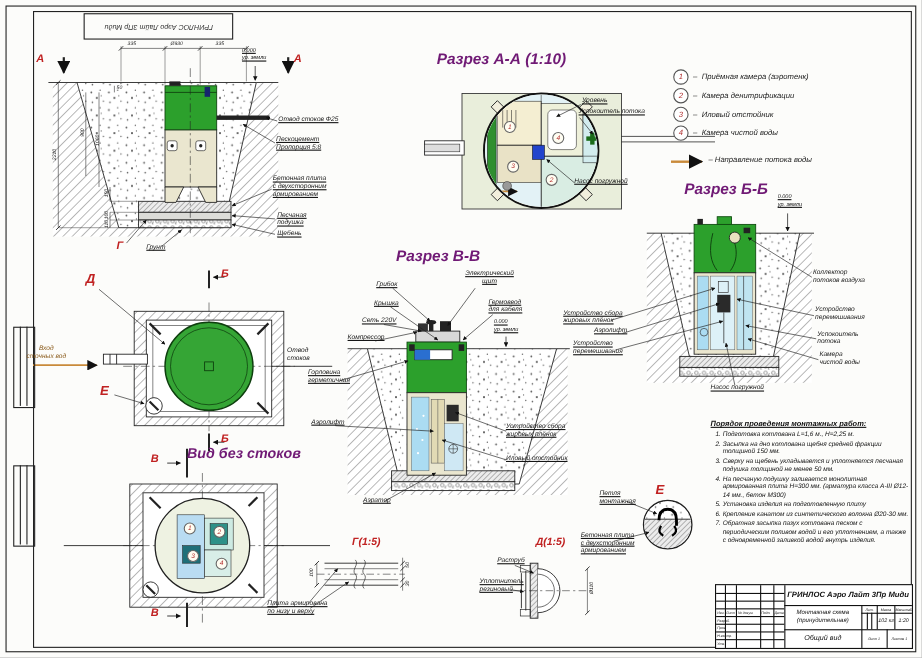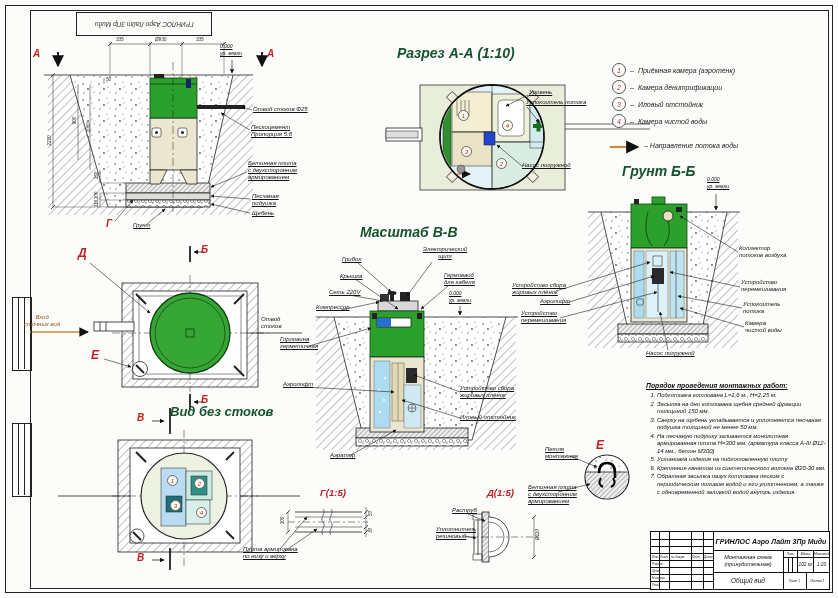--- a/index.html
+++ b/index.html
@@ -8,21 +8,21 @@
   .frame{position:absolute;border:1px solid #222;}
   .frame.inner{border-width:1.5px;}
   svg.lines{position:absolute;left:0;top:0;z-index:1;}
   .lbl{position:absolute;z-index:3;font:italic 6px "Liberation Sans",sans-serif;color:#151515;
        white-space:pre-line;line-height:1.18;}
   .u{text-decoration:underline;}
   .c{text-align:center;}
   .lvl{position:absolute;z-index:3;font:italic 5px "Liberation Sans",sans-serif;color:#111;text-decoration:underline;}
   .dim{position:absolute;z-index:3;font:italic 4.6px "Liberation Sans",sans-serif;color:#222;white-space:nowrap;}
   .vdim{transform:rotate(-90deg);transform-origin:center;}
-  .btitle{position:absolute;z-index:3;font:bold italic 14px "Liberation Sans",sans-serif;color:#14532d;white-space:nowrap;}
+  .btitle{position:absolute;z-index:3;font:bold italic 14px "Liberation Sans",sans-serif;color:#701a75;white-space:nowrap;}
   .btitle.sm{font-size:13px;}
   .marker{position:absolute;z-index:3;font:bold italic 10px "Liberation Sans",sans-serif;color:#c02222;}
   .marker.big{font-size:12px;}
   .rdet{position:absolute;z-index:3;font:bold italic 9.5px "Liberation Sans",sans-serif;color:#c02222;white-space:nowrap;}
   .numchip{position:absolute;z-index:4;width:9px;height:9px;border:0.8px solid #666;border-radius:50%;
            background:#fffdf2;color:#b53030;font:italic 6px "Liberation Sans",sans-serif;
            display:flex;align-items:center;justify-content:center;}
   .legend-row{position:absolute;z-index:3;display:flex;align-items:center;gap:4px;
               font:italic 7px "Liberation Sans",sans-serif;color:#222;white-space:nowrap;}
   .legend-chip{width:12px;height:12px;border:1px solid #555;border-radius:50%;display:flex;
@@ -436,40 +436,40 @@
 
   <div class="btitle" style="left:397px;top:45px;">Разрез А-А (1:10)</div>
   <div class="lbl u" style="left:529px;top:89px;">Уровень</div>
   <div class="lbl u" style="left:526px;top:99px;">Успокоитель потока</div>
   <div class="lbl u" style="left:522px;top:162px;">Насос погружной</div>
   <div class="numchip" style="left:458px;top:110px;">1</div>
   <div class="numchip" style="left:496px;top:158px;">2</div>
   <div class="numchip" style="left:461px;top:146px;">3</div>
   <div class="numchip" style="left:502px;top:120px;">4</div>
 
-  <div class="btitle" style="left:360px;top:224px;">Масштаб В-В</div>
+  <div class="btitle" style="left:360px;top:224px;">Разрез В-В</div>
   <div class="lbl u" style="left:342px;top:256px;">Грибок</div>
   <div class="lbl u" style="left:340px;top:273px;">Крышка</div>
   <div class="lbl u" style="left:329px;top:289px;">Сеть 220V</div>
   <div class="lbl u" style="left:316px;top:304px;">Компрессор</div>
   <div class="lbl u c" style="left:420px;top:246px;width:50px;">Электрический
 щит</div>
   <div class="lbl u" style="left:444px;top:272px;">Гермоввод
 для кабеля</div>
   <div class="lvl" style="left:449px;top:290px;">0.000</div>
   <div class="lvl" style="left:449px;top:297px;">ур. земли</div>
   <div class="lbl u" style="left:280px;top:336px;">Горловина
 герметичная</div>
   <div class="lbl u" style="left:283px;top:381px;">Аэролифт</div>
   <div class="lbl u" style="left:460px;top:385px;">Устройство сбора
 жировых плёнок</div>
   <div class="lbl u" style="left:460px;top:414px;">Иловый отстойник</div>
   <div class="lbl u" style="left:330px;top:452px;">Аэратор</div>
 
-  <div class="btitle" style="left:622px;top:163px;">Грунт Б-Б</div>
+  <div class="btitle" style="left:622px;top:163px;">Разрез Б-Б</div>
   <div class="lvl" style="left:707px;top:176px;">0.000</div>
   <div class="lvl" style="left:707px;top:183px;">ур. земли</div>
   <div class="lbl" style="left:739px;top:245px;">Коллектор
 потоков воздуха</div>
   <div class="lbl" style="left:741px;top:279px;">Устройство
 перемешивания</div>
   <div class="lbl" style="left:743px;top:301px;">Успокоитель
 потока</div>
   <div class="lbl" style="left:745px;top:320px;">Камера
 чистой воды</div>

